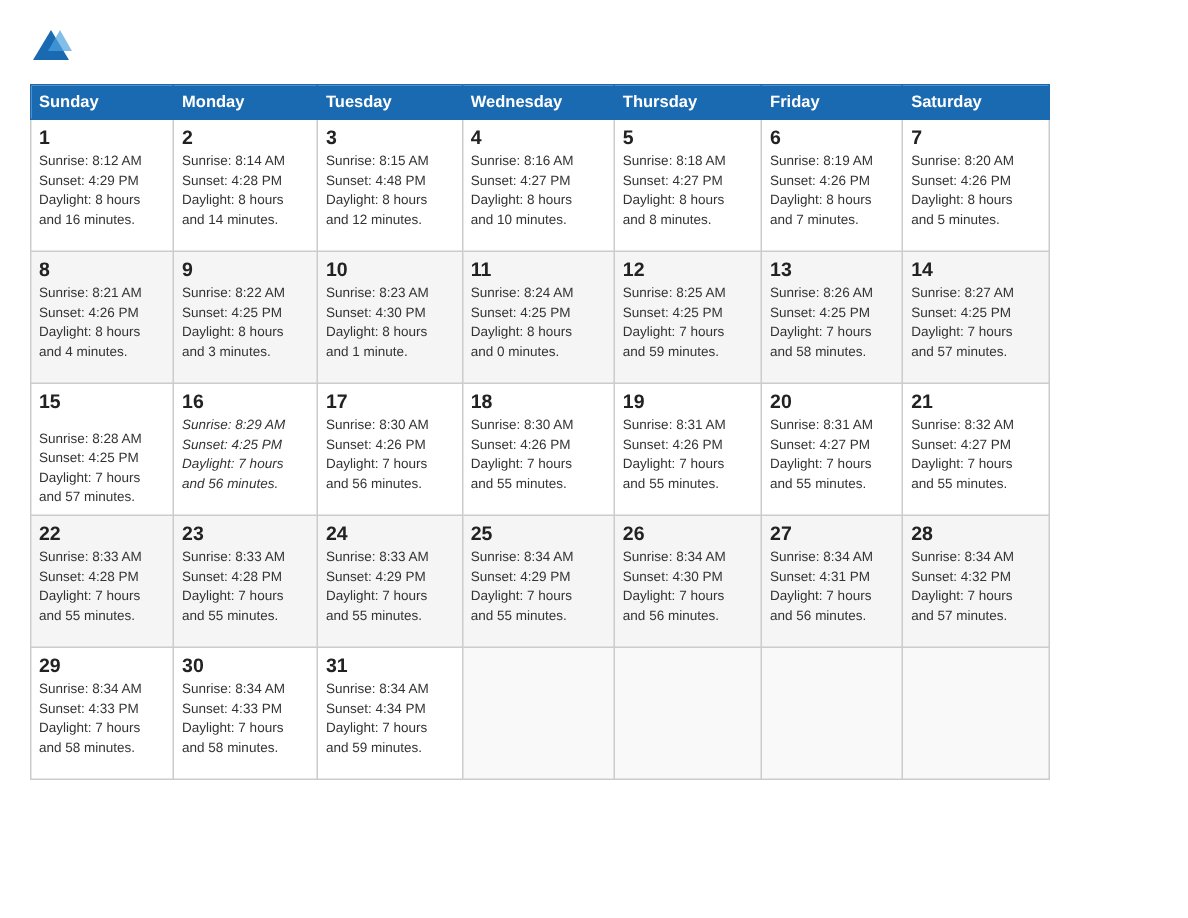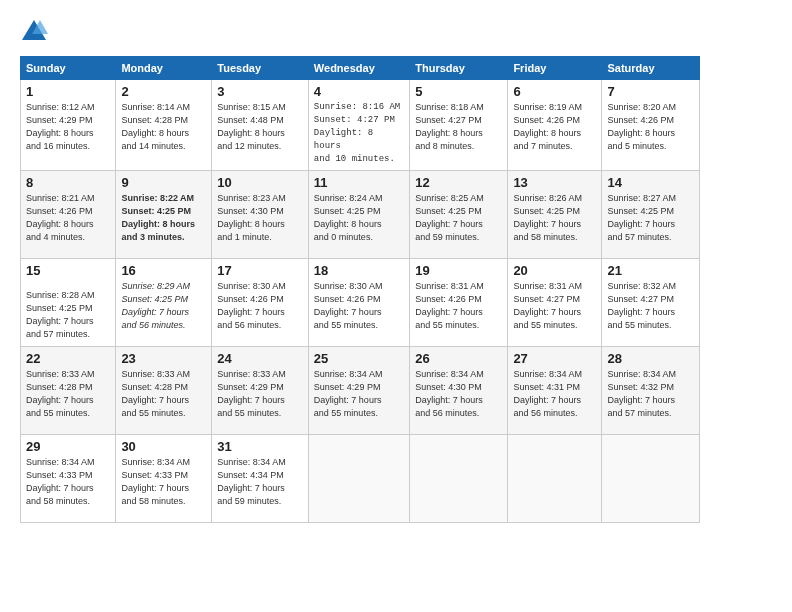--- a/index.html
+++ b/index.html
@@ -151,21 +151,21 @@
           </td>
           <td>
             <span class="day-num">3</span>
             <div class="day-info" style="white-space: pre-line;">Sunrise: 8:15 AM
 Sunset: 4:48 PM
 Daylight: 8 hours
 and 12 minutes.</div>
           </td>
           <td>
             <span class="day-num">4</span>
-            <div class="day-info" style="white-space: pre-line; font-family: Liberation Mono, monospace;">Sunrise: 8:16 AM
+            <div class="day-info" style="white-space: pre-line;">Sunrise: 8:16 AM
 Sunset: 4:27 PM
 Daylight: 8 hours
 and 10 minutes.</div>
           </td>
           <td>
             <span class="day-num">5</span>
             <div class="day-info" style="white-space: pre-line;">Sunrise: 8:18 AM
 Sunset: 4:27 PM
 Daylight: 8 hours
 and 8 minutes.</div>
@@ -188,21 +188,21 @@
         <tr>
           <td>
             <span class="day-num">8</span>
             <div class="day-info" style="white-space: pre-line;">Sunrise: 8:21 AM
 Sunset: 4:26 PM
 Daylight: 8 hours
 and 4 minutes.</div>
           </td>
           <td>
             <span class="day-num">9</span>
-            <div class="day-info" style="white-space: pre-line; font-weight: bold;">Sunrise: 8:22 AM
+            <div class="day-info" style="white-space: pre-line;">Sunrise: 8:22 AM
 Sunset: 4:25 PM
 Daylight: 8 hours
 and 3 minutes.</div>
           </td>
           <td>
             <span class="day-num">10</span>
             <div class="day-info" style="white-space: pre-line;">Sunrise: 8:23 AM
 Sunset: 4:30 PM
 Daylight: 8 hours
 and 1 minute.</div>

